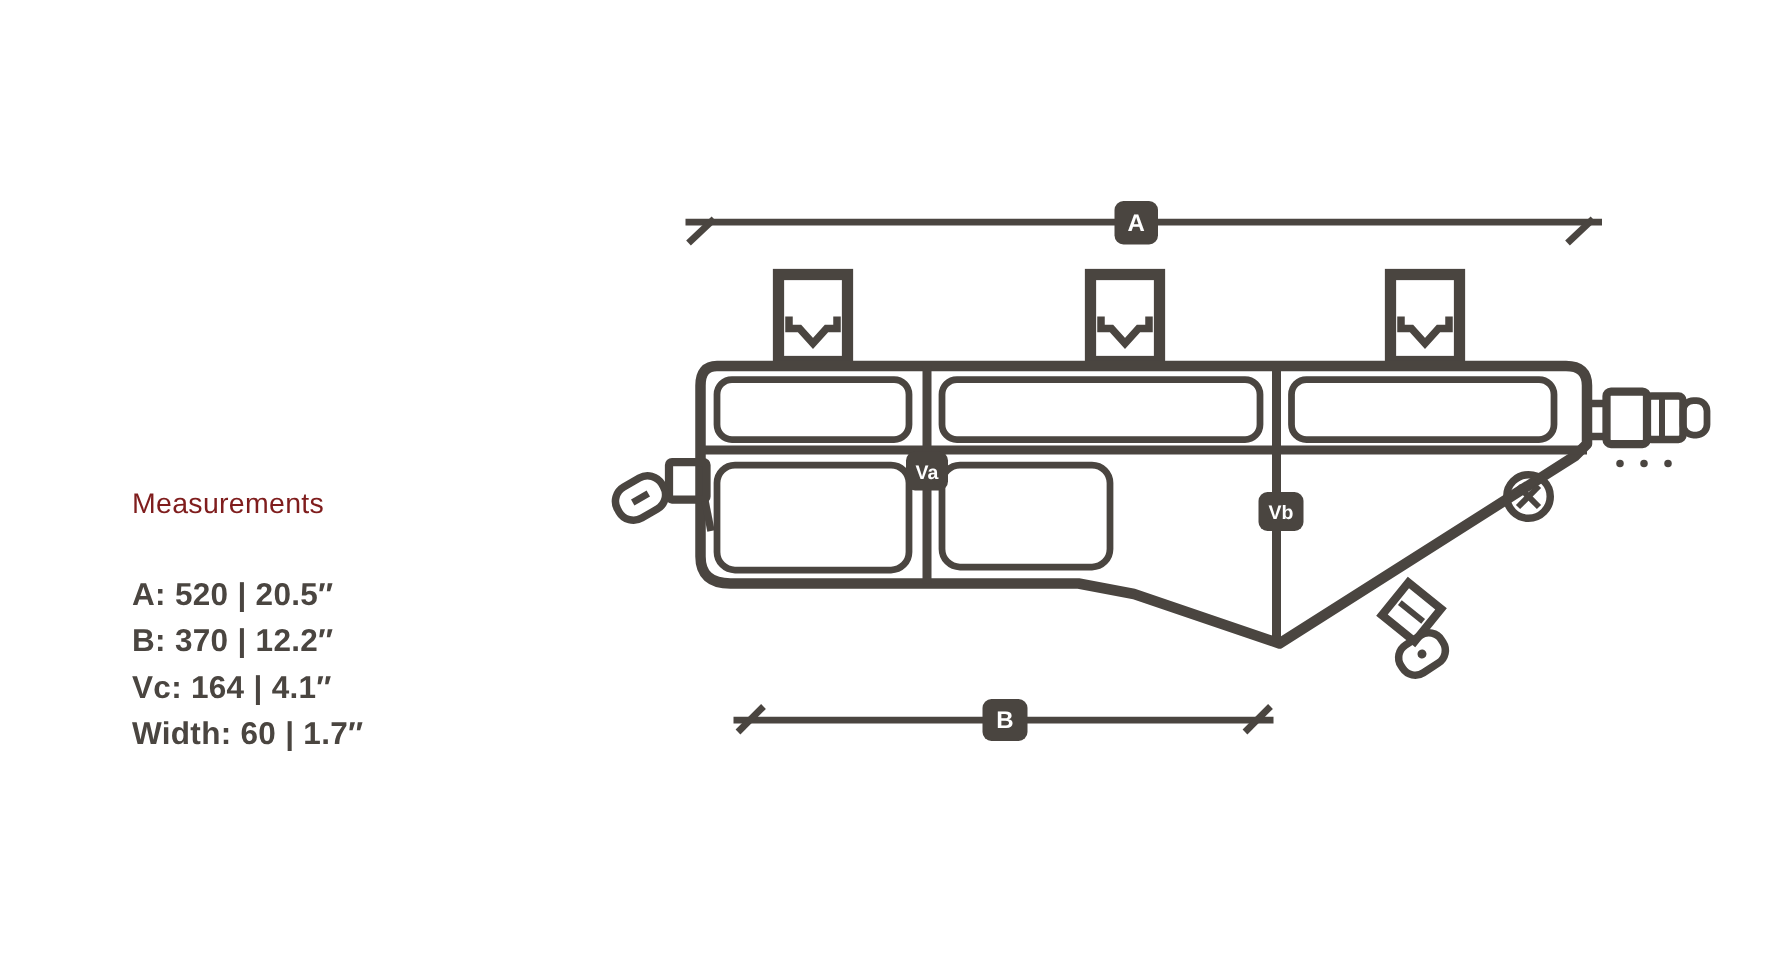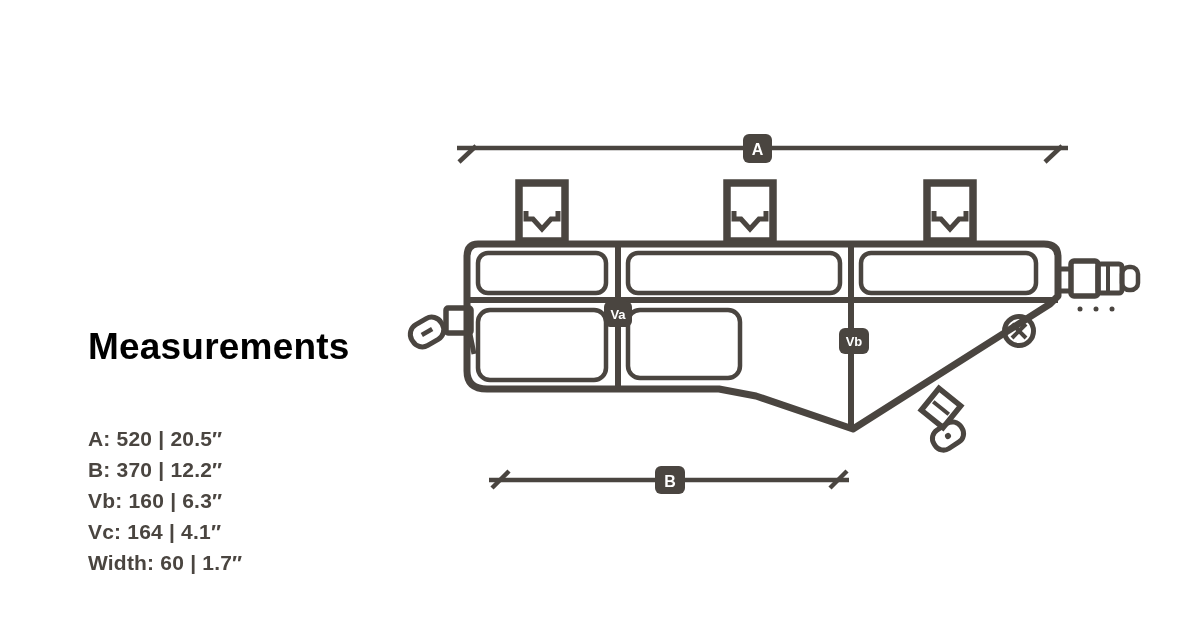--- a/index.html
+++ b/index.html
@@ -9,27 +9,27 @@
     font-family:"Liberation Sans", sans-serif;
     position:relative;
     overflow:hidden;
   }
   .canvas{position:absolute;inset:0;width:1180px;height:640px;}
   .measurements-panel{
     position:absolute;left:88px;top:326px;width:300px;
     color:#4a4540;
   }
   .measurements-heading{
-    font-size:37px;font-weight:bold;letter-spacing:0.2px;
-    color:#000000;
+    font-size:19px;font-weight:normal;letter-spacing:0.2px;
+    color:#7f1d1d;
   }
   .divider{
     margin-top:20px;width:255px;height:9px;background:#ffffff;
   }
-  .measurement-list{margin-top:26px;}
+  .measurement-list{margin-top:4px;}
   .measurement-item{
     font-size:21px;font-weight:bold;line-height:31px;
     color:#4a4540;white-space:nowrap;letter-spacing:0.2px;
   }
   svg{position:absolute;left:0;top:0;}
   .ink-stroke{stroke:#4a4540;fill:none;}
   .ink-fill{fill:#4a4540;}
   .label-letter{
     fill:#ffffff;font-family:"Liberation Sans",sans-serif;font-weight:bold;
     text-anchor:middle;dominant-baseline:central;
@@ -39,21 +39,20 @@
 <body>
 
 <div class="canvas">
 
   <div class="measurements-panel">
     <div class="measurements-heading">Measurements</div>
     <div class="divider"></div>
     <div class="measurement-list">
       <div class="measurement-item">A: 520 | 20.5″</div>
       <div class="measurement-item">B: 370 | 12.2″</div>
-      <div class="measurement-item">Vb: 160 | 6.3″</div>
       <div class="measurement-item">Vc: 164 | 4.1″</div>
       <div class="measurement-item">Width: 60 | 1.7″</div>
     </div>
   </div>
 
   <svg width="1180" height="640" viewBox="0 0 1180 640">
 
     <g>
       <line class="ink-stroke" x1="457" y1="148" x2="1068" y2="148" stroke-width="4.5"></line>
       <line class="ink-stroke" x1="459" y1="162" x2="476" y2="146" stroke-width="4.5"></line>

